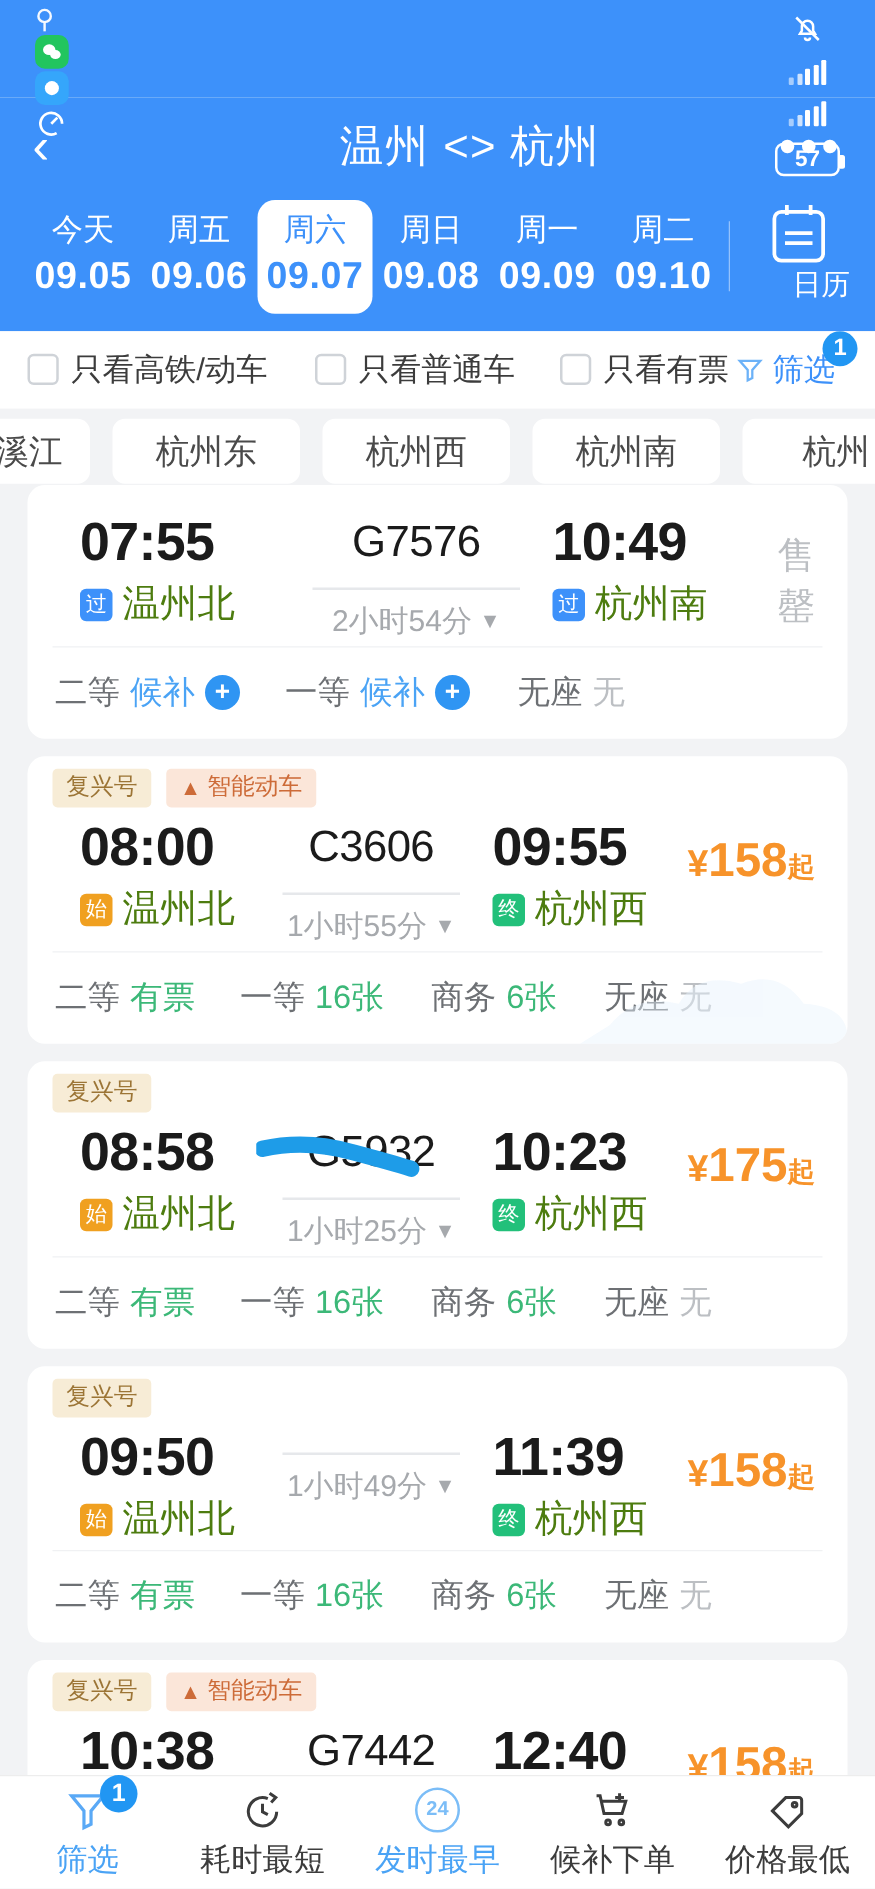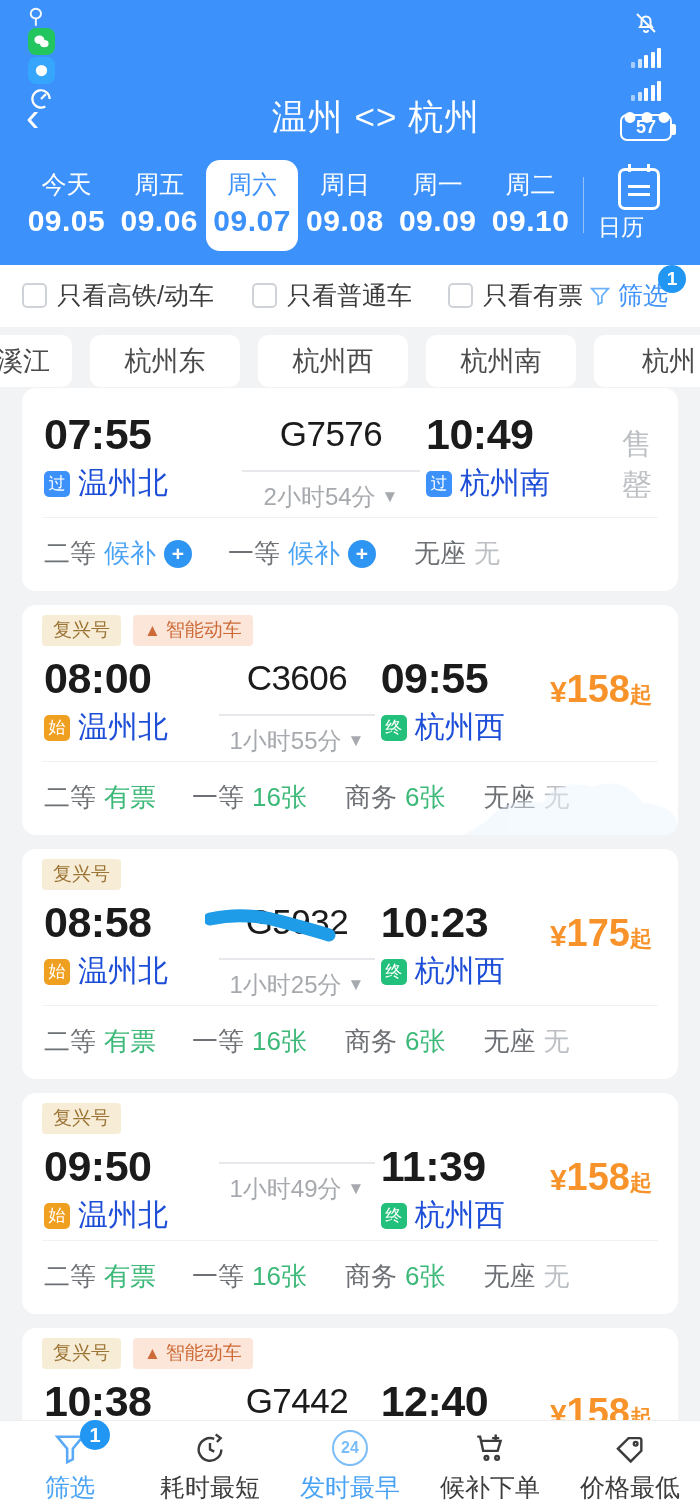--- a/index.html
+++ b/index.html
@@ -48,21 +48,21 @@
 
   .daterow { display:flex; align-items:center; padding:0 20px; margin-top:4px; }
   .date-scroll { display:flex; flex:1; align-items:center; }
   .date-item { flex:1; text-align:center; padding:9px 0 11px; border-radius:14px;
                line-height:1.25; }
   .date-item .dw { font-size:25px; font-weight:500; display:block; }
   .date-item .dd { font-size:30px; font-weight:700; display:block; margin-top:2px;
                    letter-spacing:0.5px; }
   .date-item.active { background:#fff; color:#3d91fa; }
   .cal-sep { width:1px; height:56px; background:rgba(255,255,255,.45); margin:0 14px 0 6px; }
-  .cal-btn { width:82px; text-align:left; }
+  .cal-btn { width:82px; text-align:right; }
   .cal-ico { width:42px; height:42px; margin:0 auto 2px; border:3px solid #fff;
              border-radius:7px; position:relative; }
   .cal-ico:before { content:""; position:absolute; left:7px; right:7px; top:-7px;
                     height:8px; border-left:3px solid #fff; border-right:3px solid #fff; }
   .cal-ico:after { content:""; position:absolute; left:7px; right:7px; top:14px;
                    height:3px; background:#fff;
                    box-shadow:0 8px 0 0 #fff; }
   .cal-label { font-size:23px; }
 
   
@@ -92,32 +92,32 @@
   .card { background:#fff; border-radius:14px; margin:0 22px 14px; position:relative;
           overflow:hidden; }
   .card.first { margin-top:2px; }
   .tagrow { display:flex; gap:12px; padding:10px 20px 0; }
   .tag { font-size:19px; padding:3px 11px; border-radius:4px; line-height:1.3; }
   .tag-fx { background:#f7ecd6; color:#9c7536; }
   .tag-zn { background:#fbe6d9; color:#cd6b38; display:flex; align-items:center; gap:5px; }
   .tag-zn .tr-ico { font-size:17px; }
 
   .mainrow { display:flex; align-items:flex-start; padding:8px 22px 4px; position:relative; }
-  .col-dep, .col-arr { width:192px; }
+  .col-dep, .col-arr { width:192px;margin-left:20px; }
   .col-mid { width:190px; text-align:center; padding-top:4px; }
   .col-price { flex:1; text-align:right; padding-top:14px; padding-right:4px; }
   .big-time { font-size:43px; font-weight:700; color:#1b1b1b; letter-spacing:-0.5px;
               line-height:1.15; }
   .sta-line { display:flex; align-items:center; gap:8px; margin-top:4px; }
   .sta-badge { width:26px; height:26px; border-radius:5px; color:#fff; font-size:17px;
                display:flex; align-items:center; justify-content:center; flex:none; }
   .b-guo { background:#3d91fa; }
   .b-shi { background:#f0a020; }
   .b-zhong { background:#22c07a; }
-  .sta-name { font-size:30px; color:#1d4ed8; }
+  .sta-name { font-size:30px; color:#4d7c0f; }
   .dur-line { height:2px; background:#e6e8eb; margin:16px 6px 9px; }
   .dur-txt { font-size:24px; color:#a6a9ad; display:flex; align-items:center;
              justify-content:center; gap:6px; }
   .caret { font-size:17px; }
   .price { color:#f7932a; font-size:38px; font-weight:700; white-space:nowrap; }
   .price .yen { font-size:30px; font-weight:600; }
   .price .qi { font-size:22px; font-weight:600; }
   .soldout { color:#bcbfc3; font-size:30px; padding-top:8px; }
 
   .divider { height:1px; background:#f0f1f3; margin:0 20px; }

